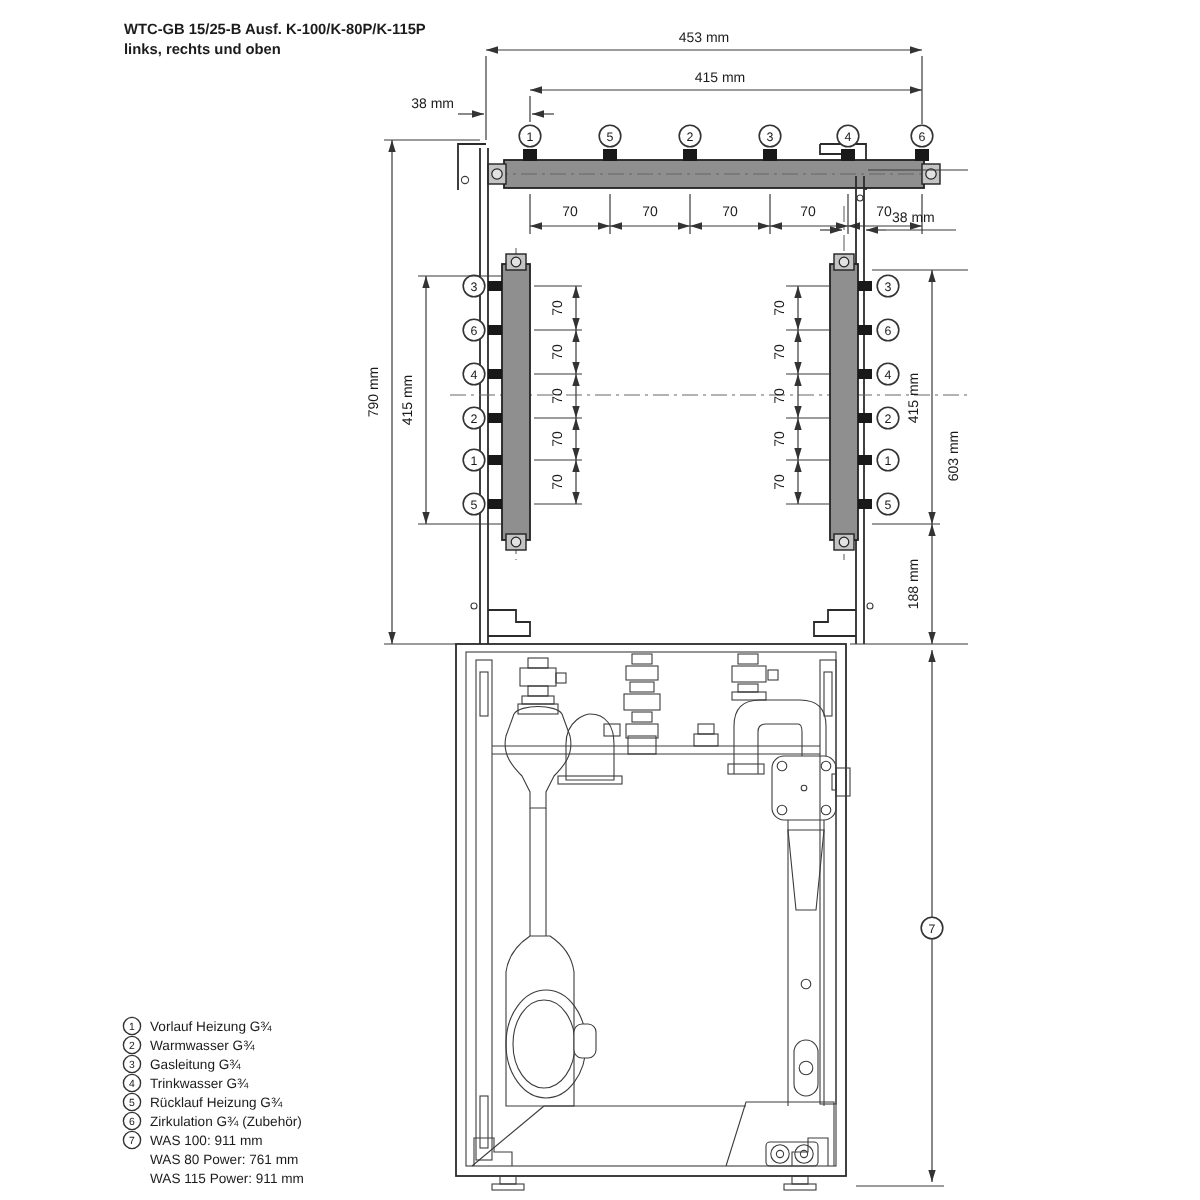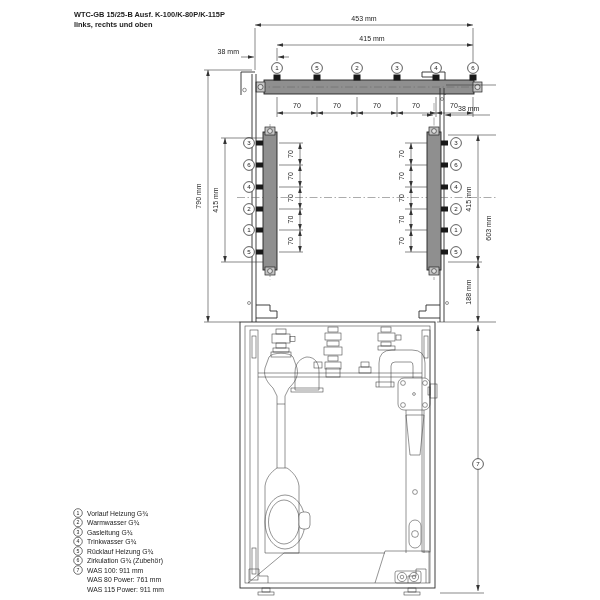--- a/index.html
+++ b/index.html
@@ -1,17 +1,17 @@
 <!DOCTYPE html>
 <html><head>
 <meta charset="utf-8">
 <style>
   html,body{margin:0;padding:0;background:#fff;}
   .canvas{position:relative;width:484px;height:600px;background:#fff;overflow:hidden;
-          font-family:"Liberation Sans",sans-serif;margin-left:12px;}
+          font-family:"Liberation Sans",sans-serif;}
   svg{position:absolute;left:0;top:0;}
   .ln{stroke:#2b2b2b;stroke-width:.9;fill:none;}
   .thin{stroke:#3c3c3c;stroke-width:.55;fill:none;}
   .dim{stroke:#3a3a3a;stroke-width:.6;fill:none;}
   .cl{stroke:#666;stroke-width:.55;fill:none;stroke-dasharray:8 2.5 1.5 2.5;}
   .bar{fill:#8f8f8f;stroke:#222;stroke-width:.9;}
   .cap{fill:#c4c4c4;stroke:#222;stroke-width:.7;}
   .nut{fill:#e2e2e2;stroke:#222;stroke-width:.6;}
   .stub{fill:#191919;stroke:none;}
   .wh{fill:#fff;}

